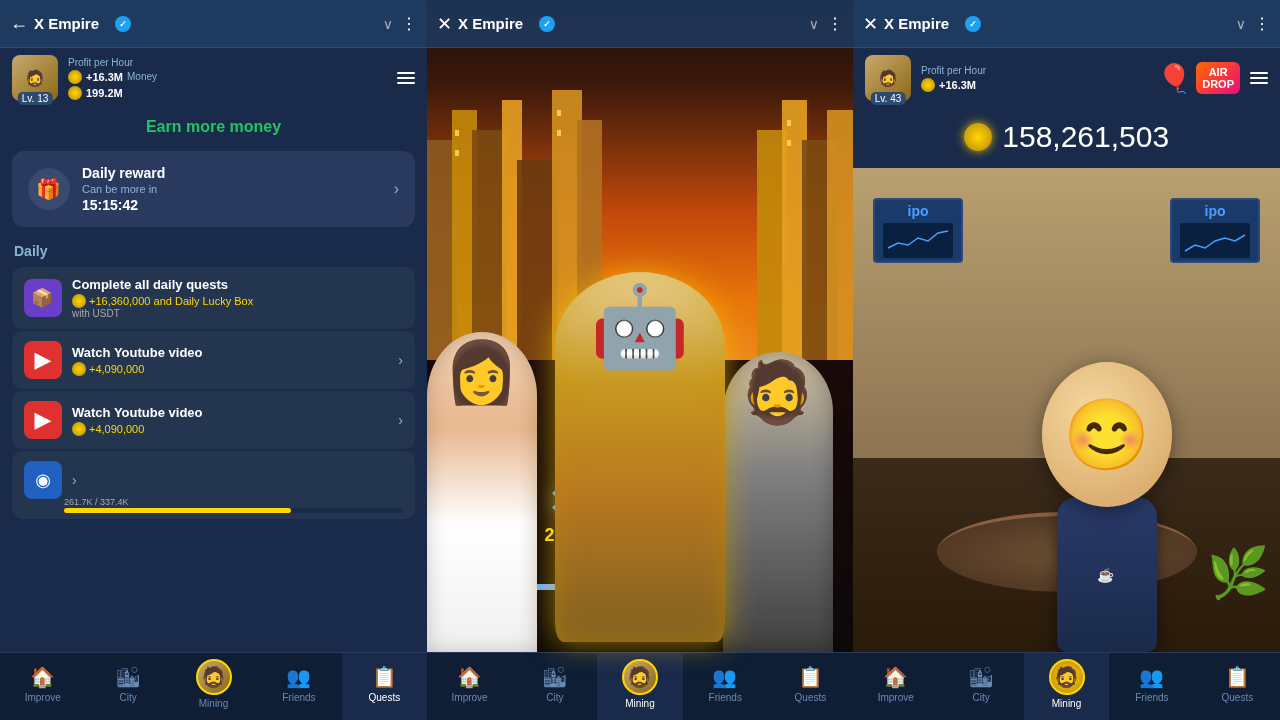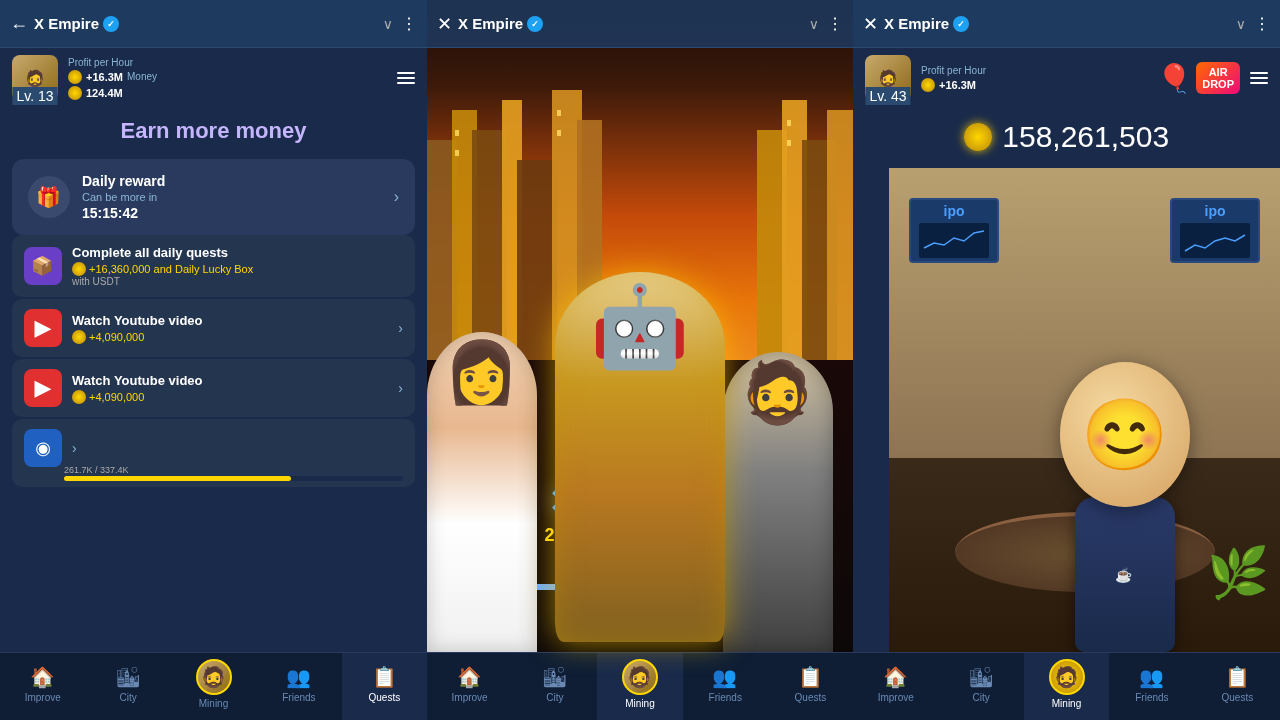--- a/index.html
+++ b/index.html
@@ -75,21 +75,21 @@
       background: none;
       border: none;
     }
 
     .header-app-title {
       color: white;
       font-size: 15px;
       font-weight: bold;
       display: flex;
       align-items: center;
-      gap: 4px;
+      gap: 16px;
     }
 
     .verified-badge {
       background: #1da1f2;
       border-radius: 50%;
       width: 16px;
       height: 16px;
       display: inline-flex;
       align-items: center;
       justify-content: center;
@@ -142,23 +142,23 @@
       justify-content: center;
     }
 
     .level-badge {
       position: absolute;
       bottom: -4px;
       left: 50%;
       transform: translateX(-50%);
       background: #2a4a6f;
       color: white;
-      font-size: 14px;
+      font-size: 10px;
       padding: 1px 4px;
-      border-radius: 0;
+      border-radius: 5px;
       white-space: nowrap;
     }
 
     .stats-container {
       flex: 1;
       display: flex;
       flex-direction: column;
       gap: 2px;
     }
 
@@ -197,22 +197,22 @@
 
     .menu-line {
       width: 18px;
       height: 2px;
       background: white;
       border-radius: 1px;
     }
 
     
     .earn-title {
-      color: #c4b5fd;
-      font-size: 22px;
+      color: #22c55e;
+      font-size: 16px;
       font-weight: bold;
       text-align: center;
       padding: 10px 0 15px;
     }
 
     .daily-reward-card {
       margin: 0 12px;
       background: #2a3a5f;
       border-radius: 12px;
       padding: 14px 16px;
@@ -677,21 +677,21 @@
       <div class="stat-row">
         <span class="stat-label">Profit per Hour</span>
       </div>
       <div class="stat-row">
         <span class="coin-icon"></span>
         <span class="stat-value">+16.3M</span>
         <span style="margin-left:0" class="stat-label">Money</span>
       </div>
       <div class="stat-row">
         <span class="coin-icon"></span>
-        <span class="stat-value">124.4M</span>
+        <span class="stat-value">199.2M</span>
       </div>
     </div>
     <div class="menu-icon">
       <div class="menu-line"></div>
       <div class="menu-line"></div>
       <div class="menu-line"></div>
     </div>
   </div>
 
   <div class="earn-title">Earn more money</div>
@@ -701,20 +701,21 @@
       <div class="reward-icon">🎁</div>
       <div class="reward-info">
         <span class="reward-title">Daily reward</span>
         <span class="reward-subtitle">Can be more in</span>
         <span class="reward-timer">15:15:42</span>
       </div>
     </div>
     <span class="reward-chevron">›</span>
   </div>
 
+  <div class="daily-section-title">Daily</div>
 
   <div class="daily-items">
 
     <div class="daily-item">
       <div class="item-icon purple">📦</div>
       <div class="item-content">
         <div class="item-title">Complete all daily quests</div>
         <div class="item-reward">
           <span class="coin-icon"></span>
           <span class="item-reward-text">+16,360,000 and Daily Lucky Box</span>
@@ -925,21 +926,21 @@
       <div class="menu-line"></div>
       <div class="menu-line"></div>
     </div>
   </div>
 
   <div class="coin-display">
     <span class="coin-big"></span>
     <span class="coin-amount">158,261,503</span>
   </div>
 
-  <div style="position:absolute;top:168px;left:0;right:0;bottom:68px;overflow:hidden;margin-left:36px;">
+  <div style="position:absolute;top:168px;left:0;right:0;bottom:68px;overflow:hidden;">
 
     <div class="wall-surface"></div>
 
     <div class="floor-surface"></div>
 
     <div class="ipo-screen-left">
       <div style="display:flex;flex-direction:column;align-items:center;">
         <span class="ipo-label">ipo</span>
         <div style="width:70px;height:35px;background:#0a2040;border-radius:2px;margin-top:4px;">
           <svg width="70" height="35">

